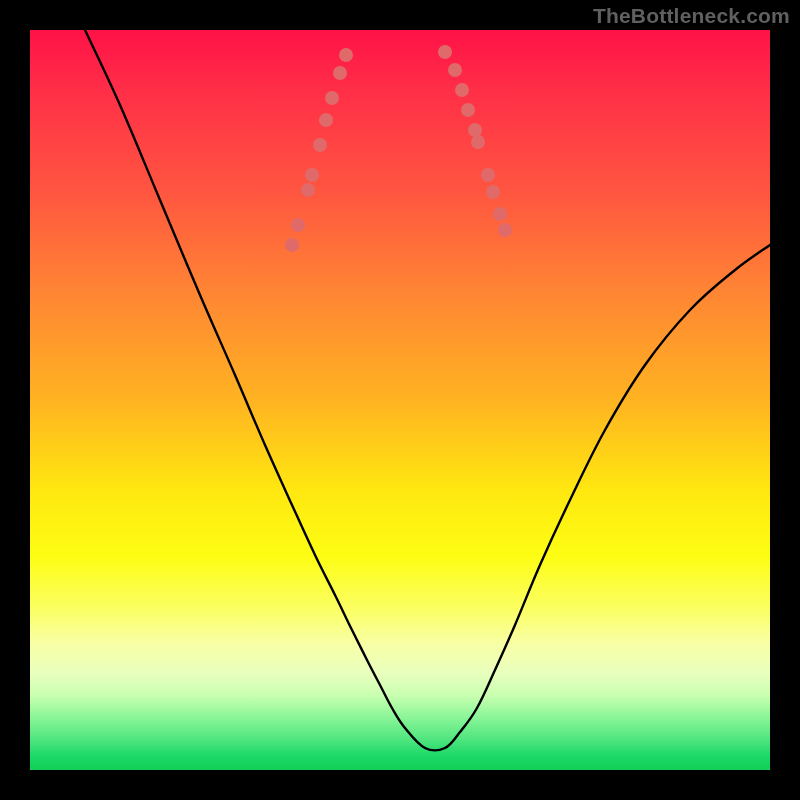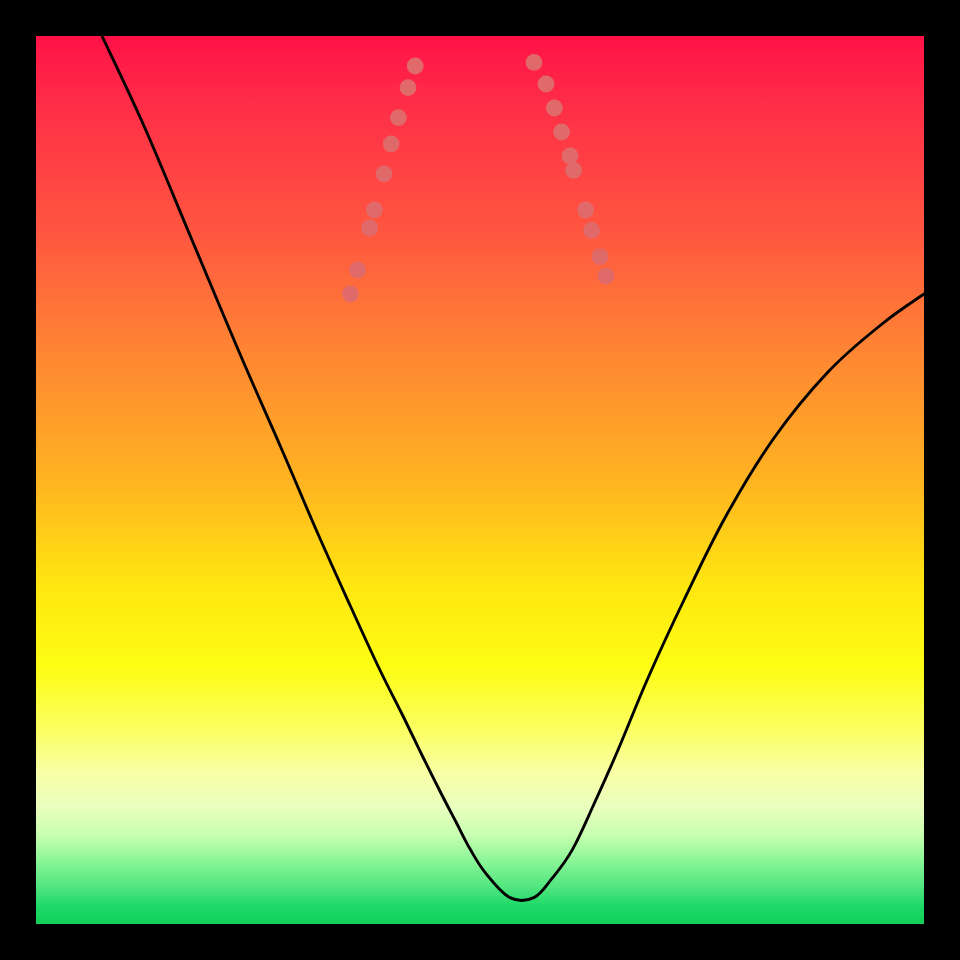--- a/index.html
+++ b/index.html
@@ -63,20 +63,21 @@
     left: 0;
     top: 0;
     width: 740px;
     height: 740px;
   }
 </style>
 </head>
 <body>
 
 <div class="container">
+  <div class="watermark">TheBottleneck.com</div>
   <div class="frame">
     <div class="plot-bg"></div>
     <svg class="curve" viewBox="0 0 740 740" preserveAspectRatio="none">
       <path id="curve-path" fill="none" stroke="#000" stroke-width="2.4" stroke-linecap="round" stroke-linejoin="round" d="M 55 0 C 61.3 13.5, 76.5 44.4, 90 75 C 103.5 105.6, 115.6 135.8, 130 170 C 144.4 204.2, 156.5 233.5, 170 265 C 183.5 296.5, 193.3 318.0, 205 345 C 216.7 372.0, 224.7 391.6, 235 415 C 245.3 438.4, 253.0 455.2, 262 475 C 271.0 494.8, 277.3 508.8, 285 525 C 292.7 541.2, 298.3 551.5, 305 565 C 311.7 578.5, 316.2 588.3, 322 600 C 327.8 611.7, 332.0 620.1, 337 630 C 342.0 639.9, 345.5 646.4, 350 655 C 354.5 663.6, 357.5 670.3, 362 678 C 366.5 685.7, 369.1 690.8, 375 698 C 380.9 705.2, 387.8 714.4, 395 718 C 402.2 721.6, 408.7 720.9, 415 718 C 421.3 715.1, 424.2 709.2, 430 702 C 435.8 694.8, 440.7 689.2, 447 678 C 453.3 666.8, 458.2 654.9, 465 640 C 471.8 625.1, 476.9 613.9, 485 595 C 493.1 576.1, 500.1 557.5, 510 535 C 519.9 512.5, 528.3 494.3, 540 470 C 551.7 445.7, 561.5 424.3, 575 400 C 588.5 375.7, 599.7 356.6, 615 335 C 630.3 313.4, 643.8 297.1, 660 280 C 676.2 262.9, 690.6 251.7, 705 240 C 719.4 228.3, 733.7 219.5, 740 215"></path>
       <g id="markers-left">
           <circle cx="262" cy="215" r="7" fill="#e06a6a"></circle>
           <circle cx="268" cy="195" r="7" fill="#e06a6a"></circle>
           <circle cx="278" cy="160" r="7" fill="#e06a6a"></circle>
           <circle cx="282" cy="145" r="7" fill="#e06a6a"></circle>
           <circle cx="290" cy="115" r="7" fill="#e06a6a"></circle>

